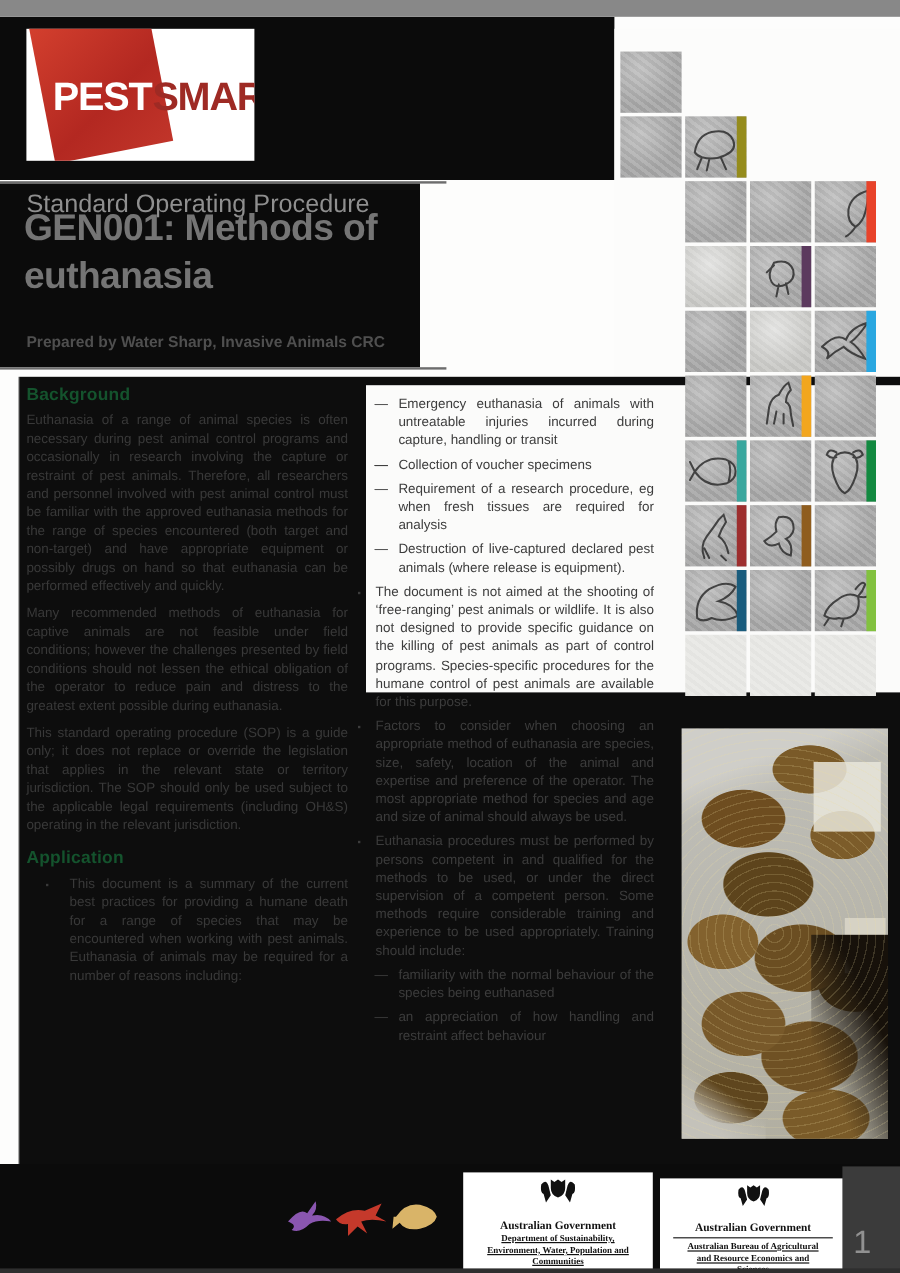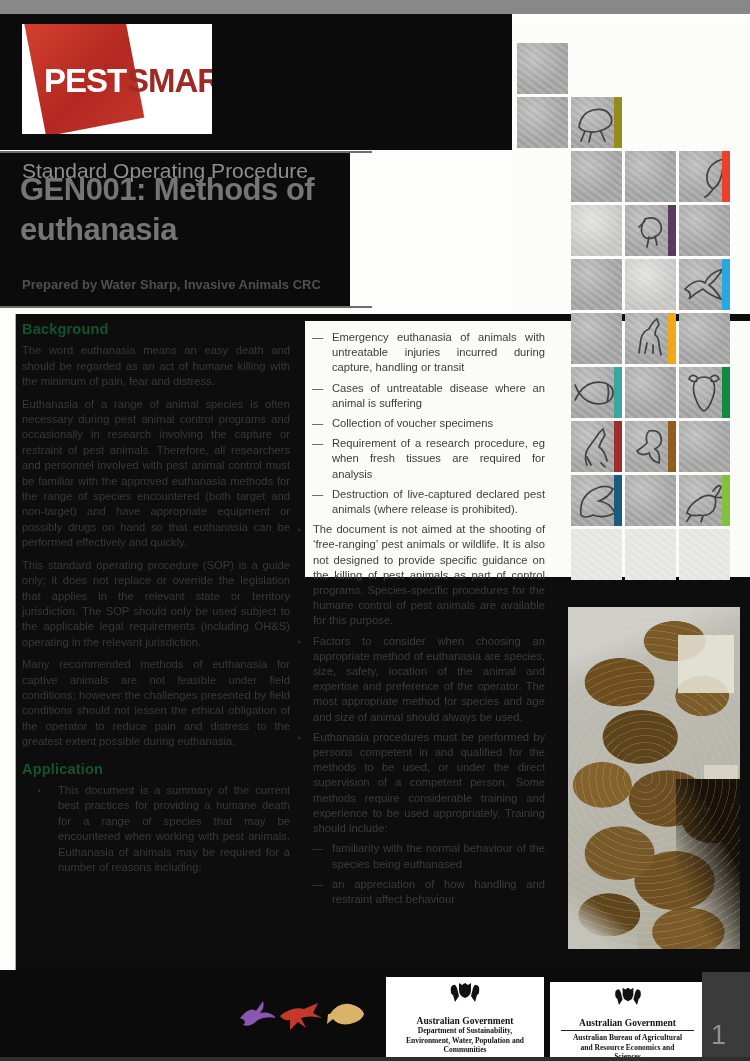--- a/index.html
+++ b/index.html
@@ -76,21 +76,21 @@
   .toads .speck{position:absolute;left:0;top:0;width:100%;height:100%;
       background:repeating-radial-gradient(circle at 45% 50%, rgba(235,220,160,.18) 0 1px, transparent 1px 7px);}
   
   .fish-logos{left:238px;top:980px;width:130px;height:46px;}
   .gov-box{background:#fff;color:#111;text-align:center;font-family:"Liberation Serif",serif;}
   .gov1{left:386px;top:963px;width:158px;height:84px;}
   .gov2{left:550px;top:968px;width:155px;height:76px;}
   .gov-box .crest{margin-top:4px;}
   .gov-title{font-size:9.5px;font-weight:bold;margin-top:1px;}
   .gov-sep{width:86%;height:1px;background:#222;margin:2px auto 2px auto;}
-  .gov-dept{font-size:7.5px;font-weight:bold;line-height:9.5px;padding:0 20px;}
+  .gov-dept{font-size:7.5px;font-weight:bold;line-height:9.5px;padding:0 20px;text-decoration:underline;}
   .page-num{left:711px;top:1006px;color:#919191;font-size:27px;font-family:"Liberation Sans",sans-serif;}
   .left-vline{left:15px;top:300px;width:1px;height:656px;background:#4a4a4a;opacity:.45;}
 </style>
 </head>
 <body>
 
 <div class="page">
 
   <div class="abs blk-top"></div>
   <div class="abs white-col"></div>
@@ -107,51 +107,49 @@
 
   <div class="abs hdr-rule" style="top:137px"></div>
   <div class="abs blk-header"></div>
   <div class="abs kicker">Standard Operating Procedure</div>
   <div class="abs doc-title">GEN001: Methods of euthanasia</div>
   <div class="abs byline">Prepared by Water Sharp, Invasive Animals CRC</div>
   <div class="abs hdr-rule" style="top:292px"></div>
 
   <div class="abs left-col">
     <h3>Background</h3>
-    <p>The word euthanasia means an easy death and should be regarded as an act of humane killing with the minimum of pain, fear and distress.</p>
     <p>Euthanasia of a range of animal species is often necessary during pest animal control programs and occasionally in research involving the capture or restraint of pest animals. Therefore, all researchers and personnel involved with pest animal control must be familiar with the approved euthanasia methods for the range of species encountered (both target and non-target) and have appropriate equipment or possibly drugs on hand so that euthanasia can be performed effectively and quickly.</p>
+    <p>Many recommended methods of euthanasia for captive animals are not feasible under field conditions; however the challenges presented by field conditions should not lessen the ethical obligation of the operator to reduce pain and distress to the greatest extent possible during euthanasia.</p>
     <p>This standard operating procedure (SOP) is a guide only; it does not replace or override the legislation that applies in the relevant state or territory jurisdiction. The SOP should only be used subject to the applicable legal requirements (including OH&amp;S) operating in the relevant jurisdiction.</p>
-    <p>Many recommended methods of euthanasia for captive animals are not feasible under field conditions; however the challenges presented by field conditions should not lessen the ethical obligation of the operator to reduce pain and distress to the greatest extent possible during euthanasia.</p>
     <h3 class="app-head">Application</h3>
     <div class="li square">
       <span class="mk">▪</span>
       <span>This document is a summary of the current best practices for providing a humane death for a range of species that may be encountered when working with pest animals. Euthanasia of animals may be required for a number of reasons including:</span>
     </div>
   </div>
 
   <div class="abs right-col">
     <div class="li dash">
       <span class="mk">—</span>
       <span>Emergency euthanasia of animals with untreatable injuries incurred during capture, handling or transit</span>
     </div>
     <div class="li dash">
       <span class="mk">—</span>
-      <span>Cases of untreatable disease where an animal is suffering</span>
     </div>
     <div class="li dash">
       <span class="mk">—</span>
       <span>Collection of voucher specimens</span>
     </div>
     <div class="li dash">
       <span class="mk">—</span>
       <span>Requirement of a research procedure, eg when fresh tissues are required for analysis</span>
     </div>
     <div class="li dash">
       <span class="mk">—</span>
-      <span>Destruction of live-captured declared pest animals (where release is prohibited).</span>
+      <span>Destruction of live-captured declared pest animals (where release is equipment).</span>
     </div>
     <div class="li square">
       <span class="mk">▪</span>
       <span>The document is not aimed at the shooting of ‘free-ranging’ pest animals or wildlife. It is also not designed to provide specific guidance on the killing of pest animals as part of control programs. Species-specific procedures for the humane control of pest animals are available for this purpose.</span>
     </div>
     <div class="li square">
       <span class="mk">▪</span>
       <span>Factors to consider when choosing an appropriate method of euthanasia are species, size, safety, location of the animal and expertise and preference of the operator. The most appropriate method for species and age and size of animal should always be used.</span>
     </div>
     <div class="li square">

